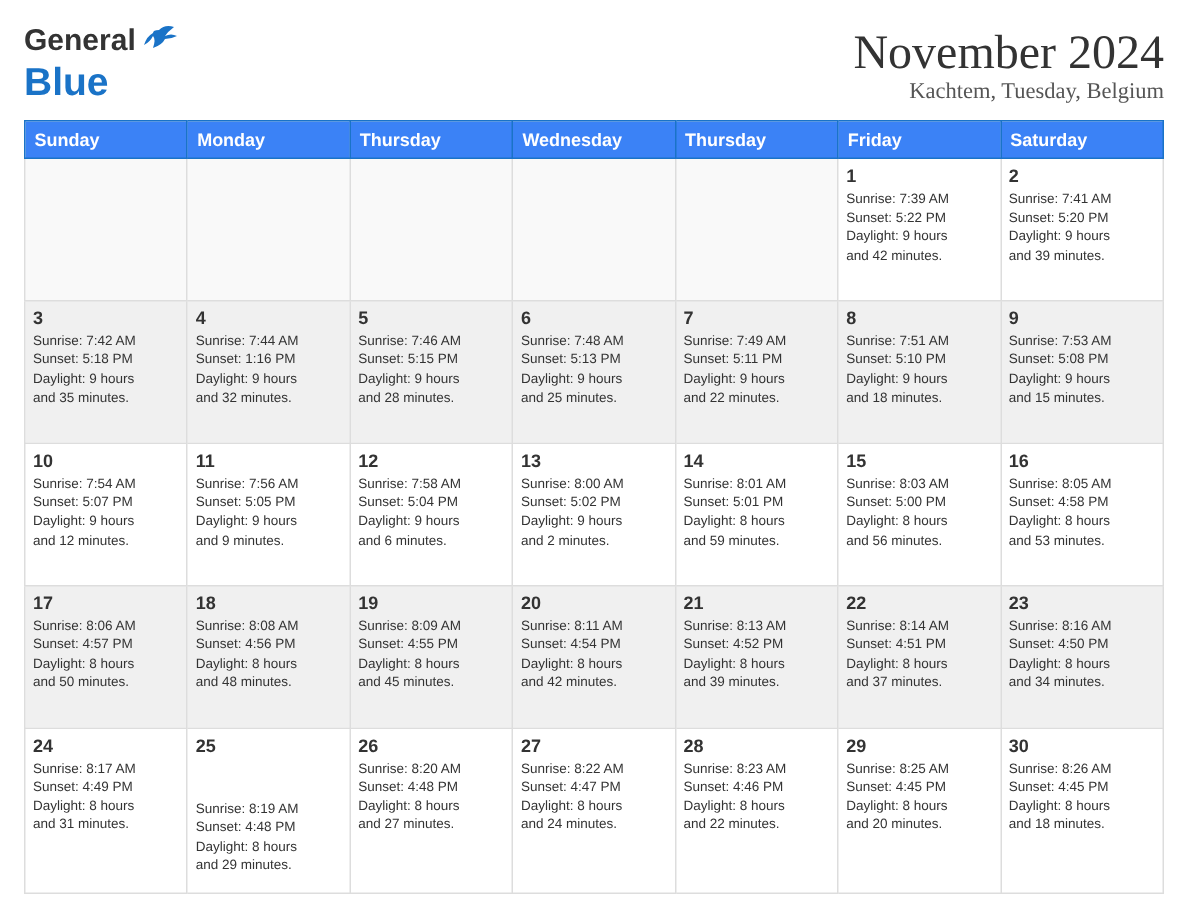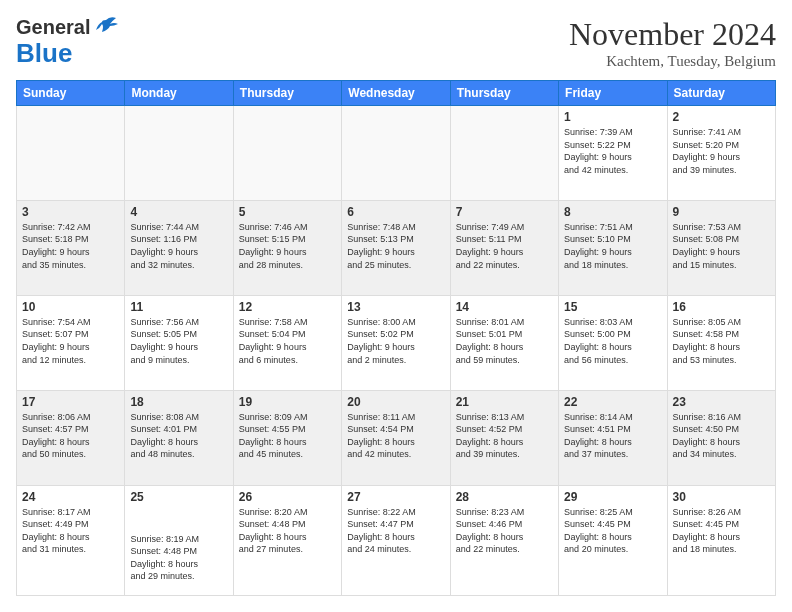--- a/index.html
+++ b/index.html
@@ -254,21 +254,21 @@
           <td>
             <span class="day-number">17</span>
             <div class="day-info" style="white-space: pre-line;">Sunrise: 8:06 AM
 Sunset: 4:57 PM
 Daylight: 8 hours
 and 50 minutes.</div>
           </td>
           <td>
             <span class="day-number">18</span>
             <div class="day-info" style="white-space: pre-line;">Sunrise: 8:08 AM
-Sunset: 4:01 PM
+Sunset: 4:56 PM
 Daylight: 8 hours
 and 48 minutes.</div>
           </td>
           <td>
             <span class="day-number">19</span>
             <div class="day-info" style="white-space: pre-line;">Sunrise: 8:09 AM
 Sunset: 4:55 PM
 Daylight: 8 hours
 and 45 minutes.</div>
           </td>

